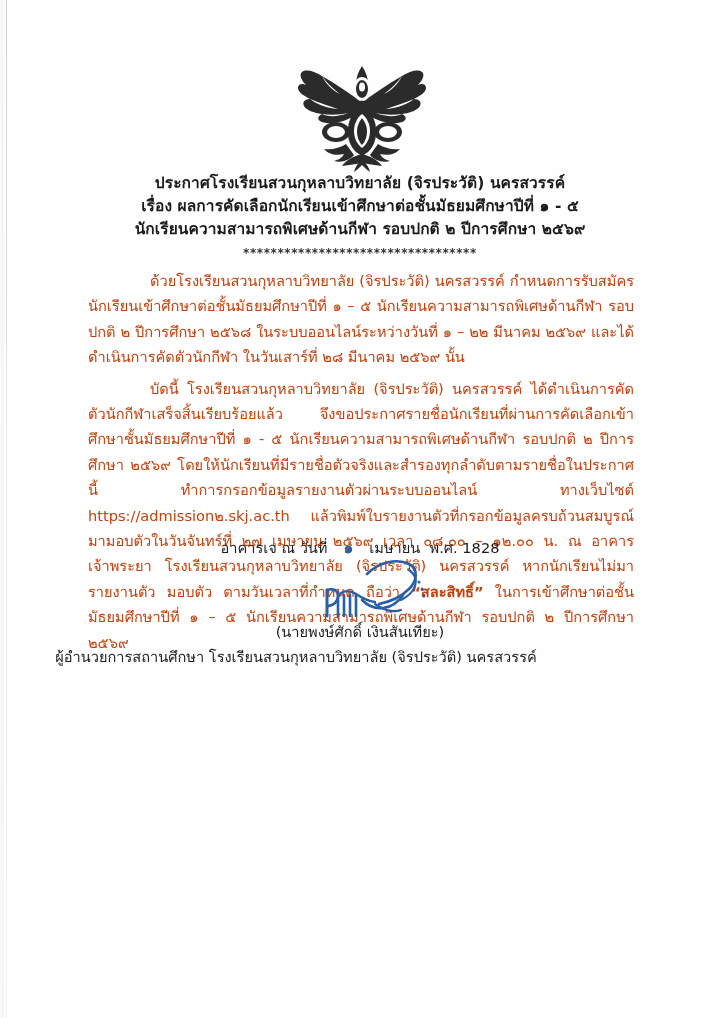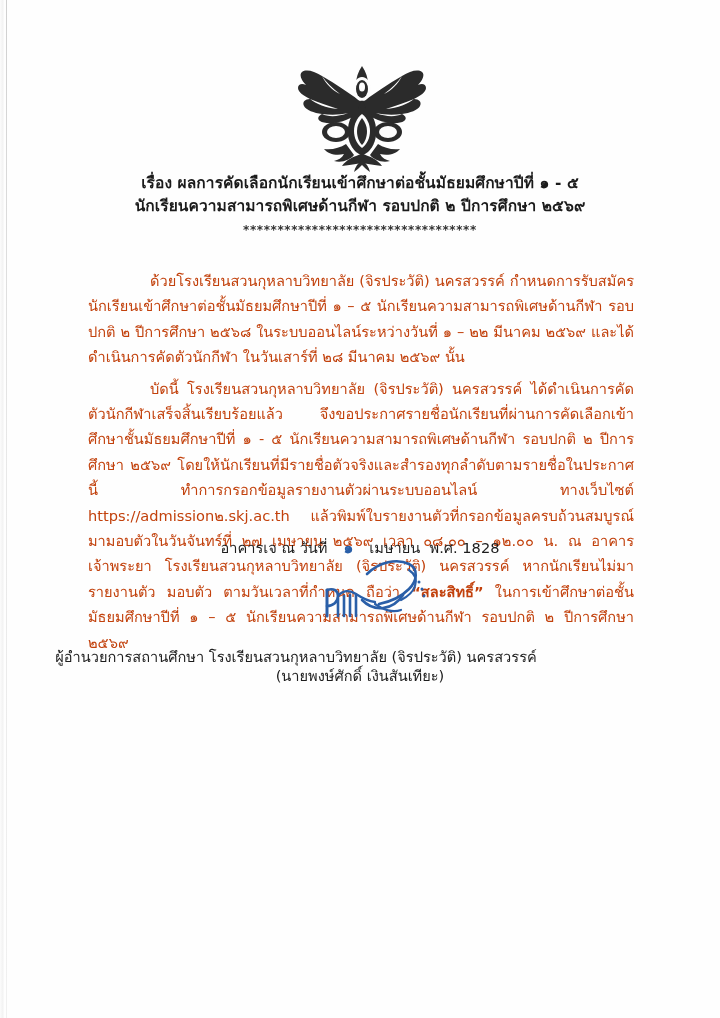--- a/index.html
+++ b/index.html
@@ -130,21 +130,20 @@
   .signer-name {
     position: absolute;
     left: 0;
     top: 620px;
     width: 720px;
     text-align: center;
     font-size: 14.6px;
     line-height: 23px;
     color: #1d1d1d;
     white-space: nowrap;
-    margin-top: 44px;
   }
   .signer-title {
     position: absolute;
     left: 0;
     top: 645px;
     width: 592px;
     text-align: center;
     font-size: 14.6px;
     line-height: 23px;
     color: #1d1d1d;
@@ -205,20 +204,21 @@
 
         <path d="M70 98 C62 100 54 104 50 110 C58 109 64 108 70 107
                  C76 108 82 109 90 110 C86 104 78 100 70 98 Z"></path>
         <path d="M70 104 C66 107 63 111 62 116 C66 113 68 111 70 109
                  C72 111 74 113 78 116 C77 111 74 107 70 104 Z"></path>
       </g>
     </svg>
   </div>
 
   <div class="title-block">
+    <div class="title-line">ประกาศโรงเรียนสวนกุหลาบวิทยาลัย (จิรประวัติ) นครสวรรค์</div>
     <div class="title-line">เรื่อง ผลการคัดเลือกนักเรียนเข้าศึกษาต่อชั้นมัธยมศึกษาปีที่ ๑ - ๕</div>
     <div class="title-line">นักเรียนความสามารถพิเศษด้านกีฬา รอบปกติ ๒ ปีการศึกษา ๒๕๖๙</div>
     <div class="stars">**********************************</div>
   </div>
 
   <div class="body-block">
 
     <div class="para">
       <span class="indent"></span><span>ด้วยโรงเรียนสวนกุหลาบวิทยาลัย (จิรประวัติ) นครสวรรค์ กำหนดการรับสมัครนักเรียนเข้าศึกษาต่อชั้นมัธยมศึกษาปีที่ ๑ – ๕ นักเรียนความสามารถพิเศษด้านกีฬา รอบปกติ ๒ ปีการศึกษา ๒๕๖๘ ในระบบออนไลน์ระหว่างวันที่ ๑ – ๒๒ มีนาคม ๒๕๖๙ และได้ดำเนินการคัดตัวนักกีฬา ในวันเสาร์ที่ ๒๘ มีนาคม ๒๕๖๙ นั้น</span>
     </div>

